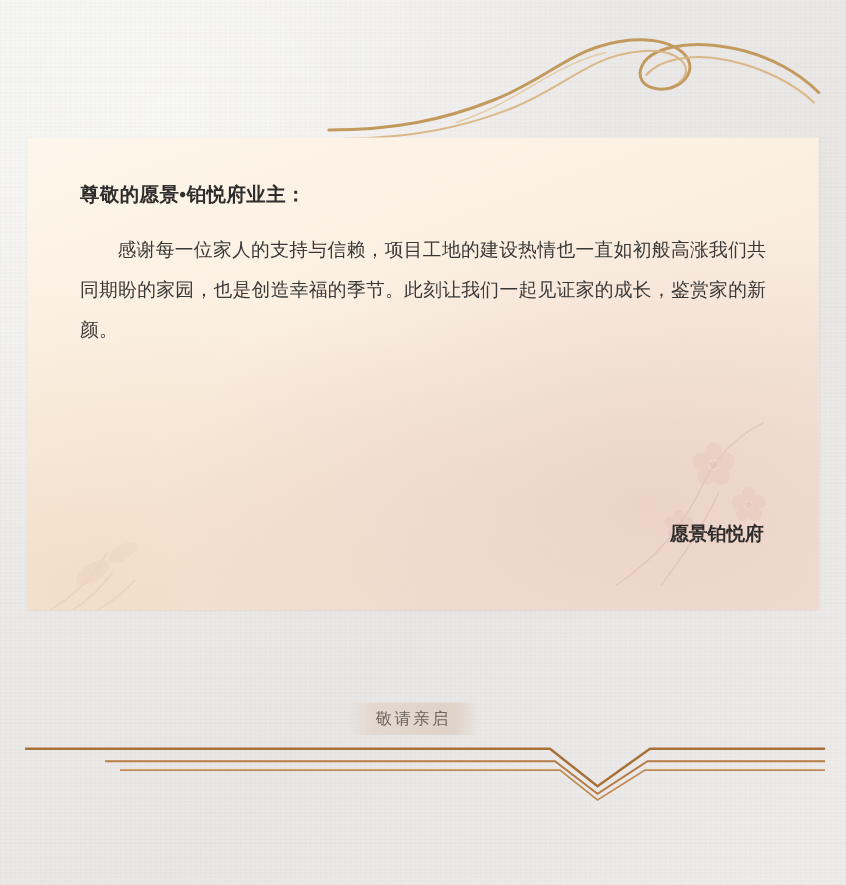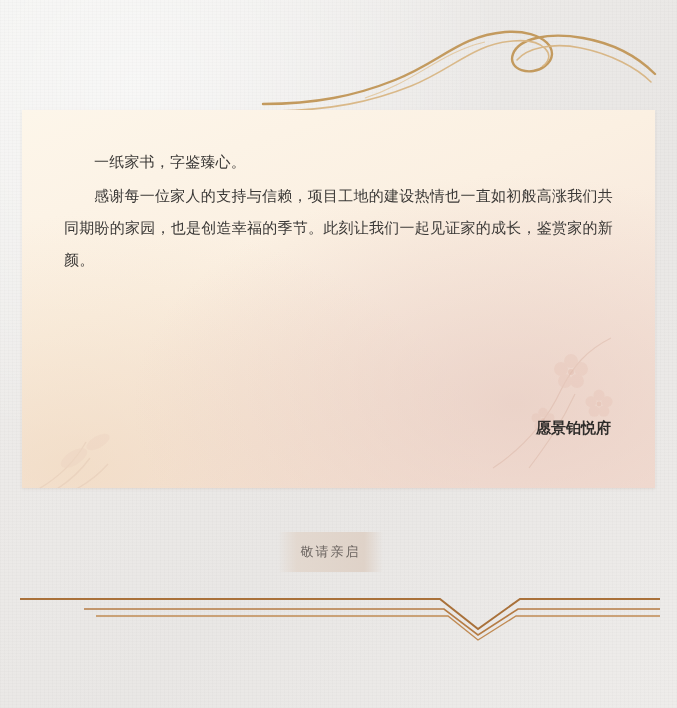--- a/index.html
+++ b/index.html
@@ -103,23 +103,23 @@
     font-weight: bold;
     font-size: 15px;
     line-height: 28px;
     color: #2f2d2b;
   }
 
   
   .invite-pill {
     position: absolute;
     left: 278px;
-    top: 532px;
+    top: 562px;
     width: 105px;
-    height: 40px;
+    height: 26px;
     background: linear-gradient(90deg, rgba(233,224,216,0.0) 0%, rgba(226,214,204,0.85) 18%, rgba(222,208,197,0.9) 82%, rgba(233,224,216,0.0) 100%);
     display: flex;
     align-items: center;
     justify-content: center;
   }
   .invite-pill span {
     font-size: 13px;
     letter-spacing: 2px;
     color: #6b6460;
   }
@@ -198,21 +198,21 @@
             <circle cx="6" cy="9" r="7"></circle>
               <circle cx="-6" cy="9" r="7"></circle>
             <circle cx="-10" cy="-3" r="7"></circle>
             <circle cx="0" cy="0" r="3" fill="#d39b86"></circle>
           </g>
         </g>
       </svg>
     </div>
 
     <div class="letter-body">
-      <p class="para">一纸家书，字鉴臻心。</p>
+      <div class="salutation">尊敬的愿景•铂悦府业主：</div>
       <p class="para">感谢每一位家人的支持与信赖，项目工地的建设热情也一直如初般高涨我们共同期盼的家园，也是创造幸福的季节。此刻让我们一起见证家的成长，鉴赏家的新颜。</p>
     </div>
 
     <div class="signature">
       <div>愿景铂悦府</div>
     </div>
   </div>
 
   <div class="invite-pill">
     <span>敬请亲启</span>

